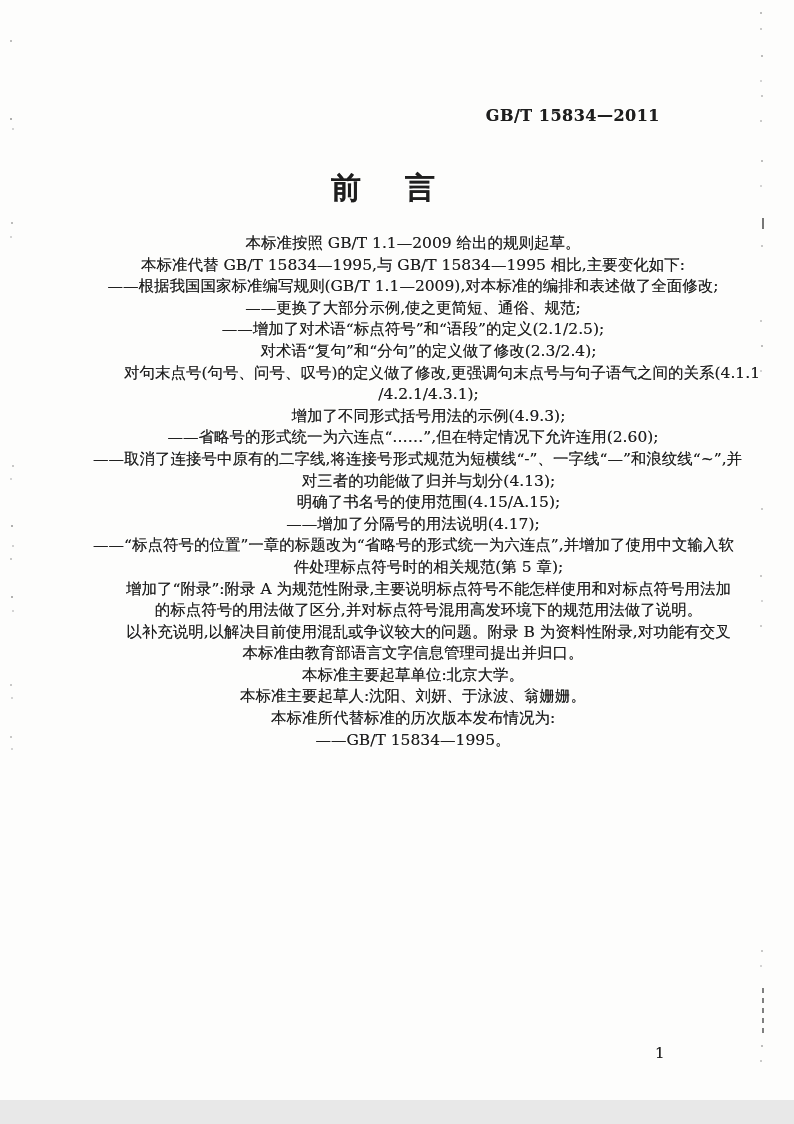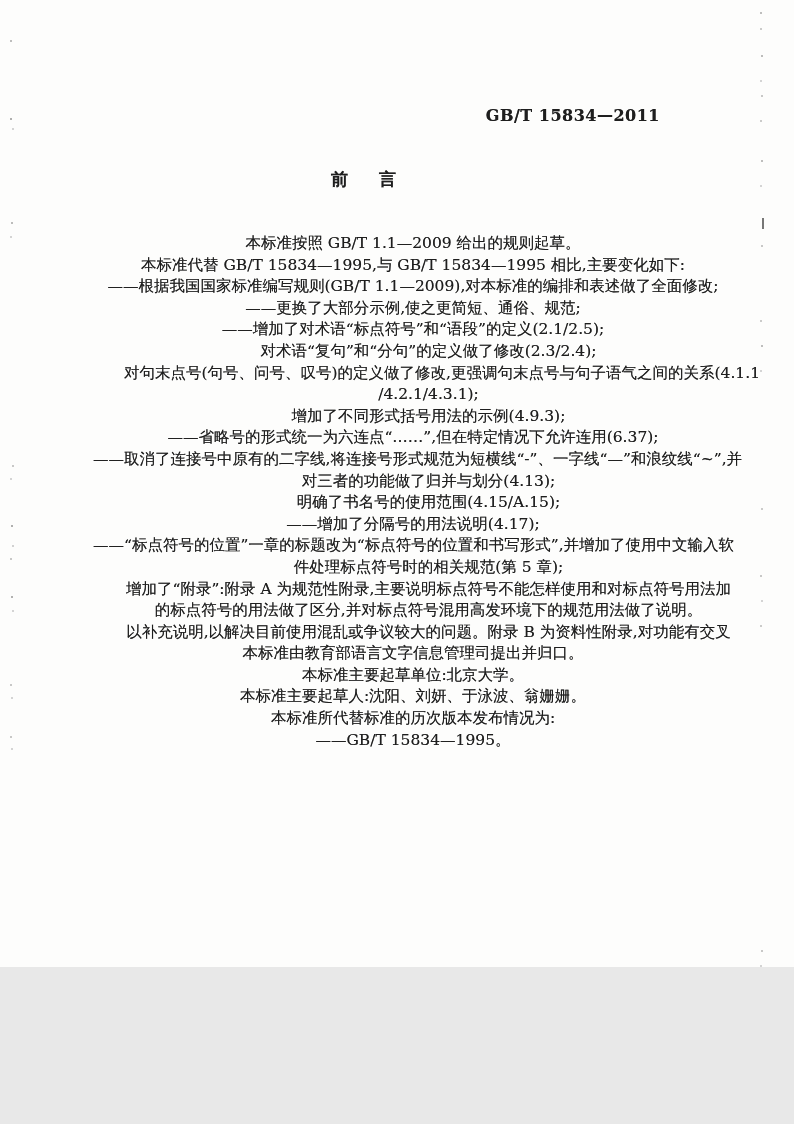--- a/index.html
+++ b/index.html
@@ -1,34 +1,34 @@
 <!DOCTYPE html>
 <html><head>
 <meta charset="utf-8">
 <style>
   html,body{margin:0;padding:0;background:#e8e8e8;}
   #page{
     position:relative;
-    width:794px;height:967px;
+    width:794px;height:1100px;
     background:#fdfdfc;
     overflow:hidden;
     font-family:"DejaVu Serif","Liberation Serif",serif;
     color:#1e1e1e;
   }
   
   #page .txt{ text-shadow:0 0 .5px rgba(30,30,30,.65); }
 
   .std-no{
     position:absolute; top:106px; right:134px;
     font-size:16px; font-weight:bold; letter-spacing:.5px;
     white-space:nowrap;
   }
   .doc-title{
     position:absolute; top:168px; left:331px;
-    font-size:17px; font-weight:bold; letter-spacing:7px;
+    font-size:30px; font-weight:bold; letter-spacing:7px;
     white-space:pre;
   }
   .body-block{
     position:absolute; left:93px; top:233px; width:640px;
     font-size:15.5px;
     text-align:center;
   }
   .bl{
     height:21.6px; line-height:21.6px;
     white-space:nowrap;
@@ -80,26 +80,26 @@
   <div class="body-block">
     <div class="bl txt i0">本标准按照 GB/T 1.1—2009 给出的规则起草。</div>
     <div class="bl txt i0">本标准代替 GB/T 15834—1995,与 GB/T 15834—1995 相比,主要变化如下:</div>
     <div class="bl txt i0">——根据我国国家标准编写规则(GB/T 1.1—2009),对本标准的编排和表述做了全面修改;</div>
     <div class="bl txt i0">——更换了大部分示例,使之更简短、通俗、规范;</div>
     <div class="bl txt i0">——增加了对术语“标点符号”和“语段”的定义(2.1/2.5);</div>
     <div class="bl txt i1">对术语“复句”和“分句”的定义做了修改(2.3/2.4);</div>
     <div class="bl txt i1">对句末点号(句号、问号、叹号)的定义做了修改,更强调句末点号与句子语气之间的关系(4.1.1</div>
     <div class="bl txt i1">/4.2.1/4.3.1);</div>
     <div class="bl txt i1">增加了不同形式括号用法的示例(4.9.3);</div>
-    <div class="bl txt i0">——省略号的形式统一为六连点“……”,但在特定情况下允许连用(6.37);</div>
+    <div class="bl txt i0">——省略号的形式统一为六连点“……”,但在特定情况下允许连用(2.60);</div>
     <div class="bl txt i0">——取消了连接号中原有的二字线,将连接号形式规范为短横线“-”、一字线“—”和浪纹线“~”,并</div>
     <div class="bl txt i1">对三者的功能做了归并与划分(4.13);</div>
     <div class="bl txt i1">明确了书名号的使用范围(4.15/A.15);</div>
     <div class="bl txt i0">——增加了分隔号的用法说明(4.17);</div>
-    <div class="bl txt i0">——“标点符号的位置”一章的标题改为“标点符号的位置和书写形式”,并增加了使用中文输入软</div>
+    <div class="bl txt i0">——“标点符号的位置”一章的标题改为“省略号的形式统一为六连点”,并增加了使用中文输入软</div>
     <div class="bl txt i1">件处理标点符号时的相关规范(第 5 章);</div>
     <div class="bl txt i1">增加了“附录”:附录 A 为规范性附录,主要说明标点符号不能怎样使用和对标点符号用法加</div>
     <div class="bl txt i1">的标点符号的用法做了区分,并对标点符号混用高发环境下的规范用法做了说明。</div>
     <div class="bl txt i1">以补充说明,以解决目前使用混乱或争议较大的问题。附录 B 为资料性附录,对功能有交叉</div>
     <div class="bl txt i0">本标准由教育部语言文字信息管理司提出并归口。</div>
     <div class="bl txt i0">本标准主要起草单位:北京大学。</div>
     <div class="bl txt i0">本标准主要起草人:沈阳、刘妍、于泳波、翁姗姗。</div>
     <div class="bl txt i0">本标准所代替标准的历次版本发布情况为:</div>
     <div class="bl txt i0">——GB/T 15834—1995。</div>
   </div>

